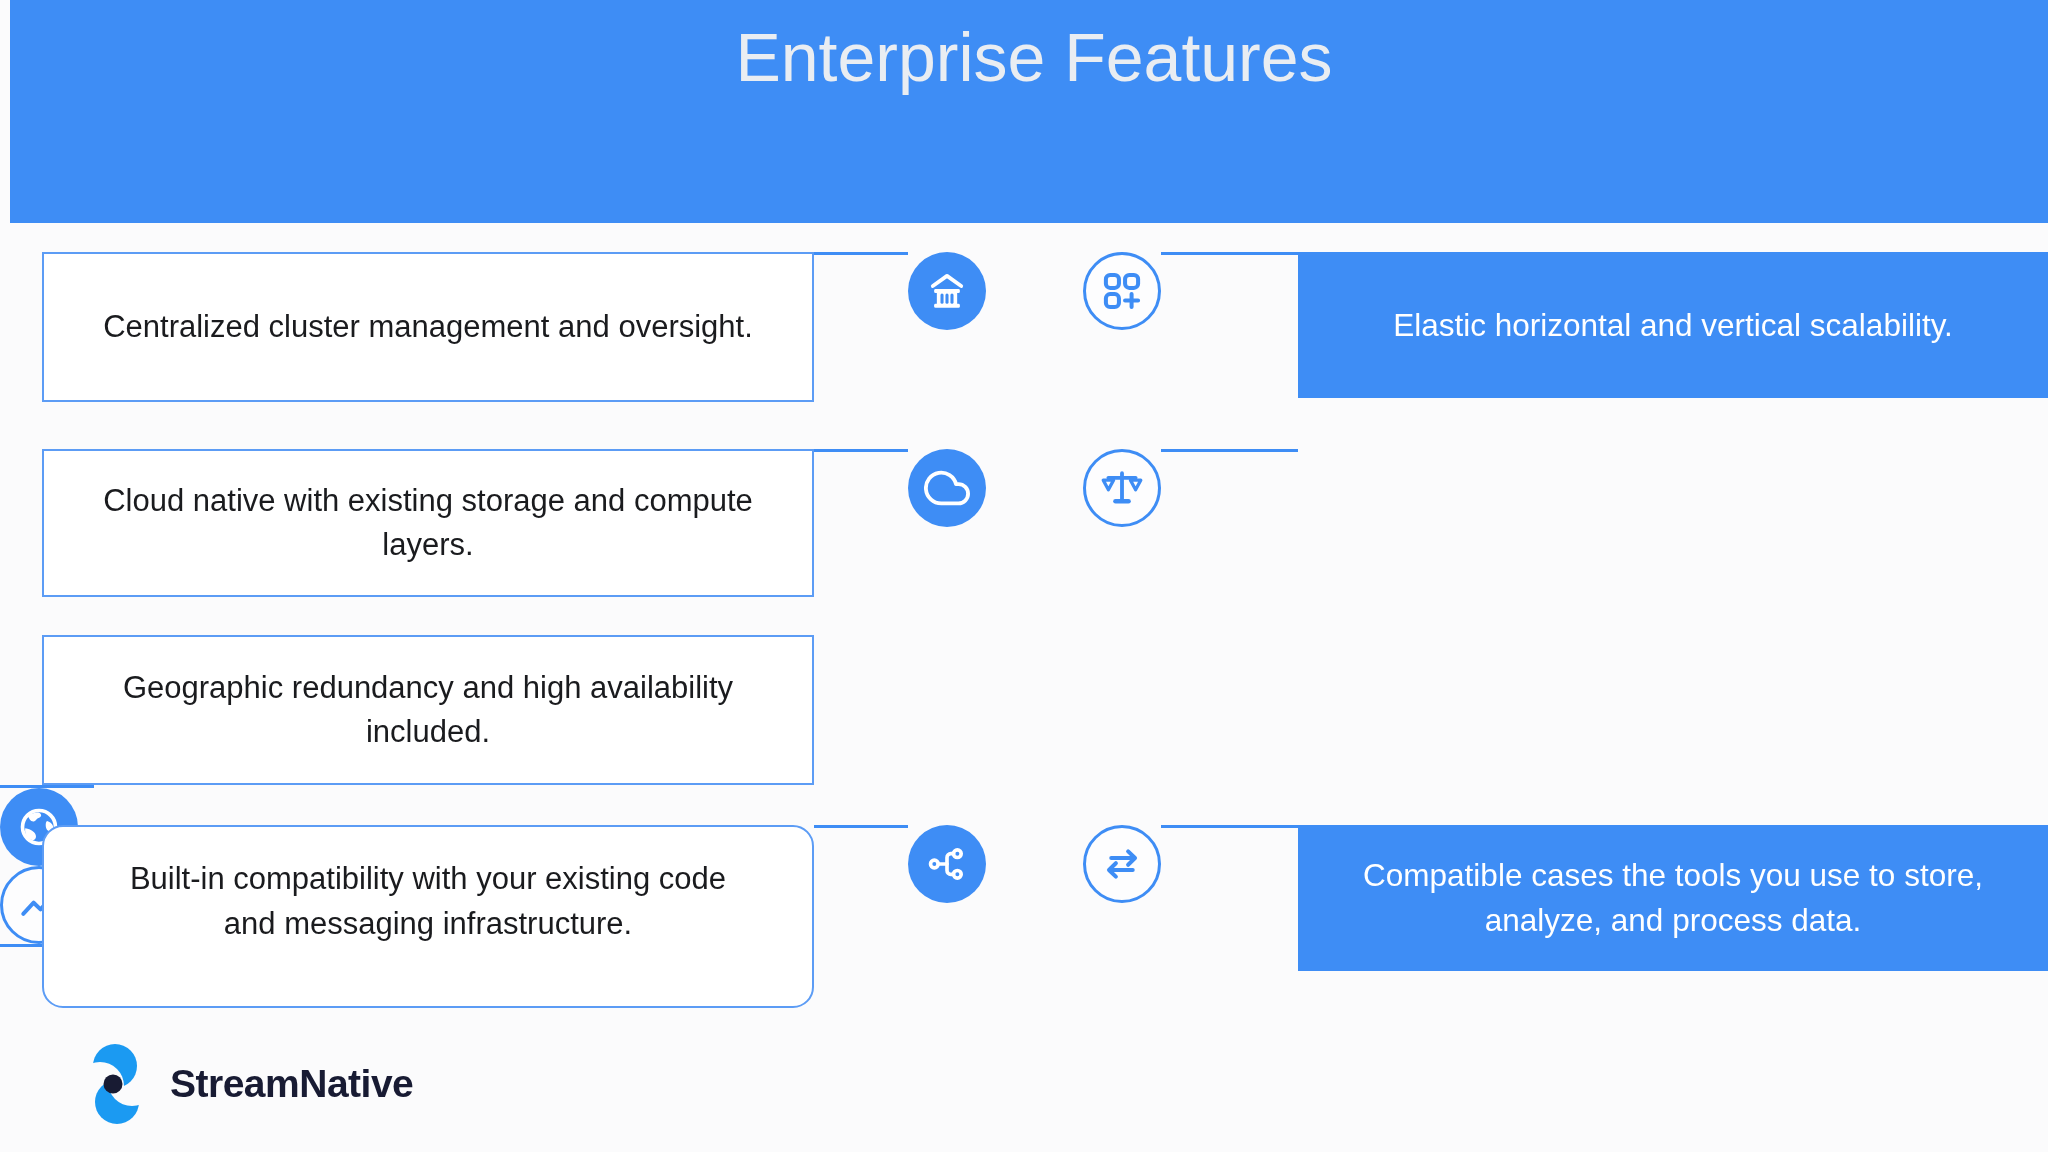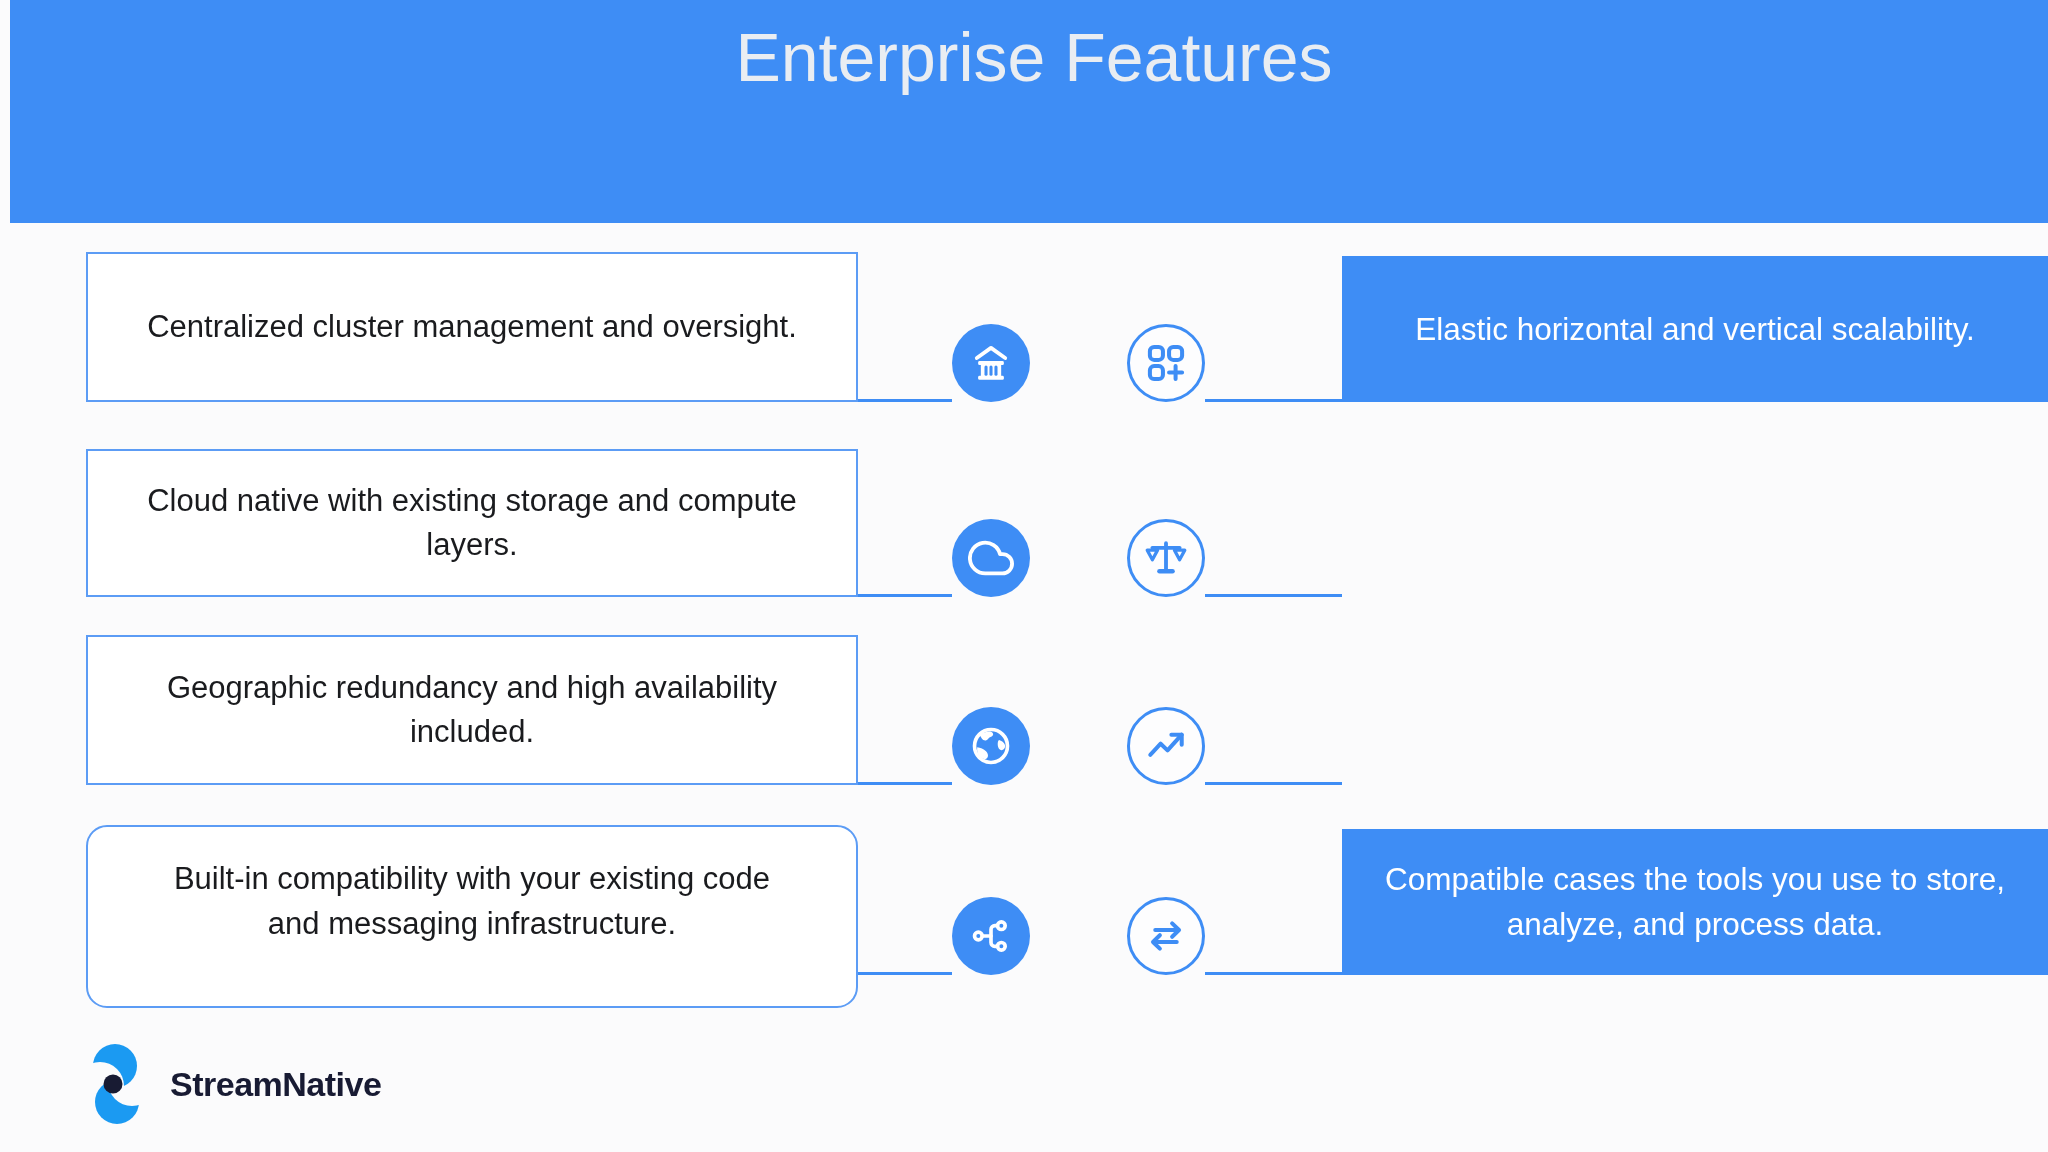--- a/index.html
+++ b/index.html
@@ -12,25 +12,25 @@
     position:absolute;top:0;left:10px;width:2048px;height:223px;
     background:#3E8DF5;
   }
   .title{
     position:absolute;top:18px;left:0;width:100%;
     text-align:center;font-size:68px;font-weight:500;color:#E9EDF2;
     letter-spacing:0;
   }
   .row{
     position:absolute;left:0;right:0;
-    display:flex;align-items:flex-end;margin-left:44px;
+    display:flex;align-items:flex-start;
   }
   .row1{top:252px;height:150px;}
   .row2{top:449px;height:148px;}
-  .row3{top:635px;height:150px;}
+  .row3{top:635px;height:150px;flex-direction:column;}
   .row4{top:825px;height:150px;}
   .lbox{
     box-sizing:border-box;flex:none;
     margin-left:42px;width:772px;height:100%;
     background:#FFFFFF;border:2px solid #5C9CF5;
     display:flex;align-items:center;justify-content:center;
     text-align:center;font-size:31px;line-height:1.42;color:#1A1B1E;
     padding:0 56px;
   }
   .row4 .lbox{height:183px;align-self:flex-start;padding:0 56px 30px 56px;border-radius:21px;}
@@ -52,21 +52,21 @@
     display:flex;align-items:center;justify-content:center;
     text-align:center;font-size:31.5px;line-height:1.42;color:#FFFFFF;
     padding:0 36px;box-sizing:border-box;
   }
   .footer{
     position:absolute;left:88px;top:1042px;
     display:flex;align-items:center;gap:26px;
   }
   .logo-mark svg{display:block;}
   .brand{
-    font-size:34px;font-weight:700;color:#181B33;letter-spacing:-0.5px;
+    font-size:39px;font-weight:700;color:#181B33;letter-spacing:-0.5px;
   }
 </style>
 </head>
 <body>
 
 <div class="header">
   <div class="title">Enterprise Features</div>
 </div>
 
 <div class="row row1">

